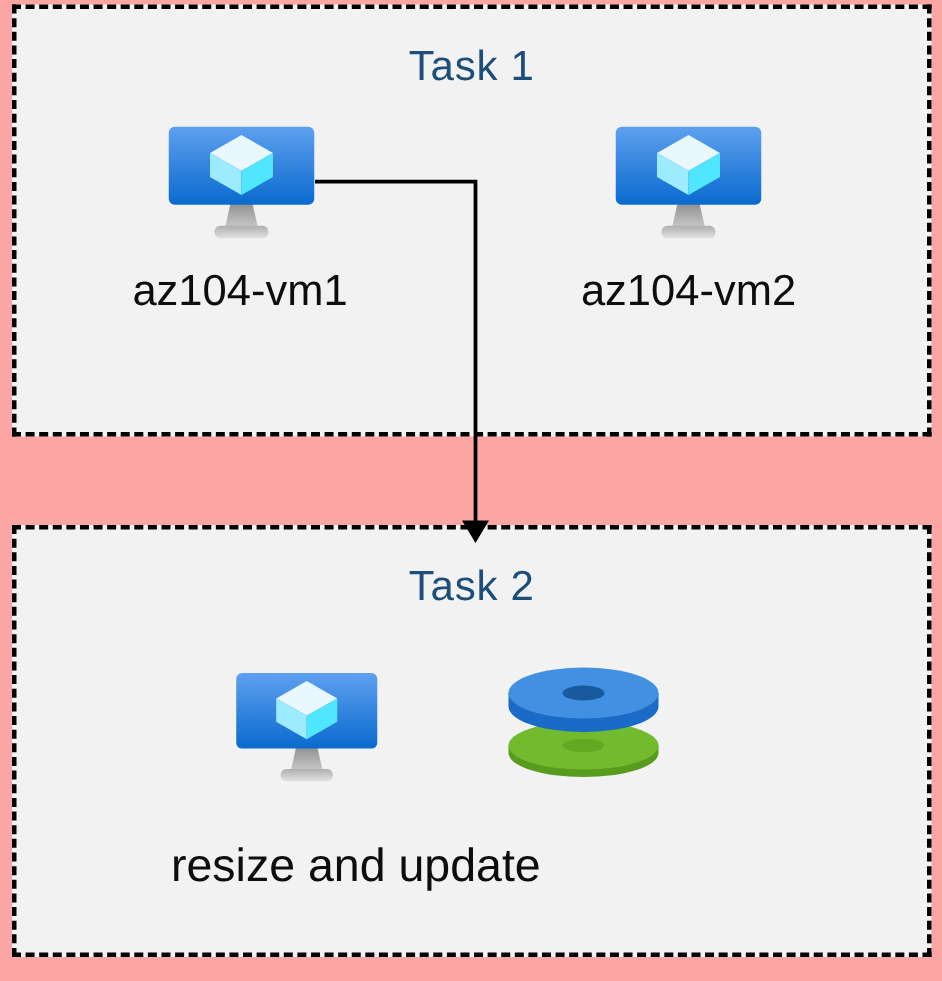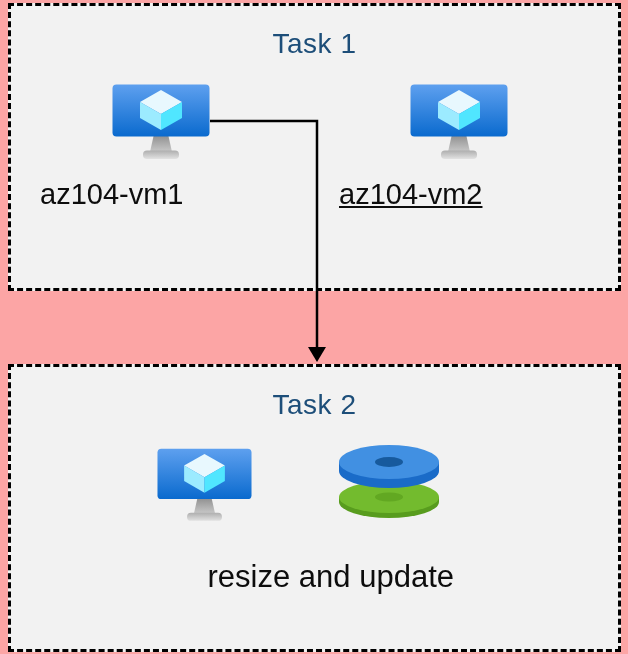--- a/index.html
+++ b/index.html
@@ -3,43 +3,43 @@
 <meta charset="utf-8">
 <style>
   html,body{margin:0;padding:0;background:#ffffff;font-family:"Liberation Sans",sans-serif;}
   .canvas{position:relative;width:628px;height:654px;background:#fca5a5;overflow:hidden;}
 
   .task-box{
     position:absolute;left:8px;width:607px;height:282px;
     background:#f2f2f2;border:3px dashed #000000;box-sizing:content-box;
   }
   .task-box.t1{top:3px;}
-  .task-box.t2{top:364px;text-decoration:underline;}
+  .task-box.t2{top:350px;text-decoration:underline;}
 
   .task-title{
     position:absolute;left:0;top:22px;width:100%;margin:0;
     text-align:center;font-size:28px;font-weight:400;color:#1d4e79;letter-spacing:0.5px;
   }
 
   .icon-svg{position:absolute;display:block;}
   .vm1-icon{left:112px;top:84px;width:98px;height:76px;}
   .vm2-icon{left:410px;top:84px;width:98px;height:76px;}
   .t2vm-icon{left:157px;top:448px;width:95px;height:74px;}
   .disks-icon{left:337px;top:444px;width:104px;height:74px;}
 
   .vm-label{
-    position:absolute;top:176px;width:240px;
+    position:absolute;top:176px;width:240px;text-align:center;
     font-size:29px;line-height:37px;color:#0d0d0d;
   }
   .vm-label span{display:block;}
   .vm-label.l1{left:40px;}
-  .vm-label.l2{left:339px;text-decoration:underline;}
+  .vm-label.l2{left:339px;}
 
   .caption{
-    position:absolute;left:114px;top:559px;width:340px;text-align:right;
+    position:absolute;left:114px;top:559px;width:340px;text-align:left;
     font-size:31px;color:#0d0d0d;
   }
 
   .arrow-overlay{position:absolute;left:0;top:0;width:628px;height:654px;pointer-events:none;}
 
   .defs-holder{position:absolute;width:0;height:0;overflow:hidden;}
 </style>
 </head>
 <body>
 

